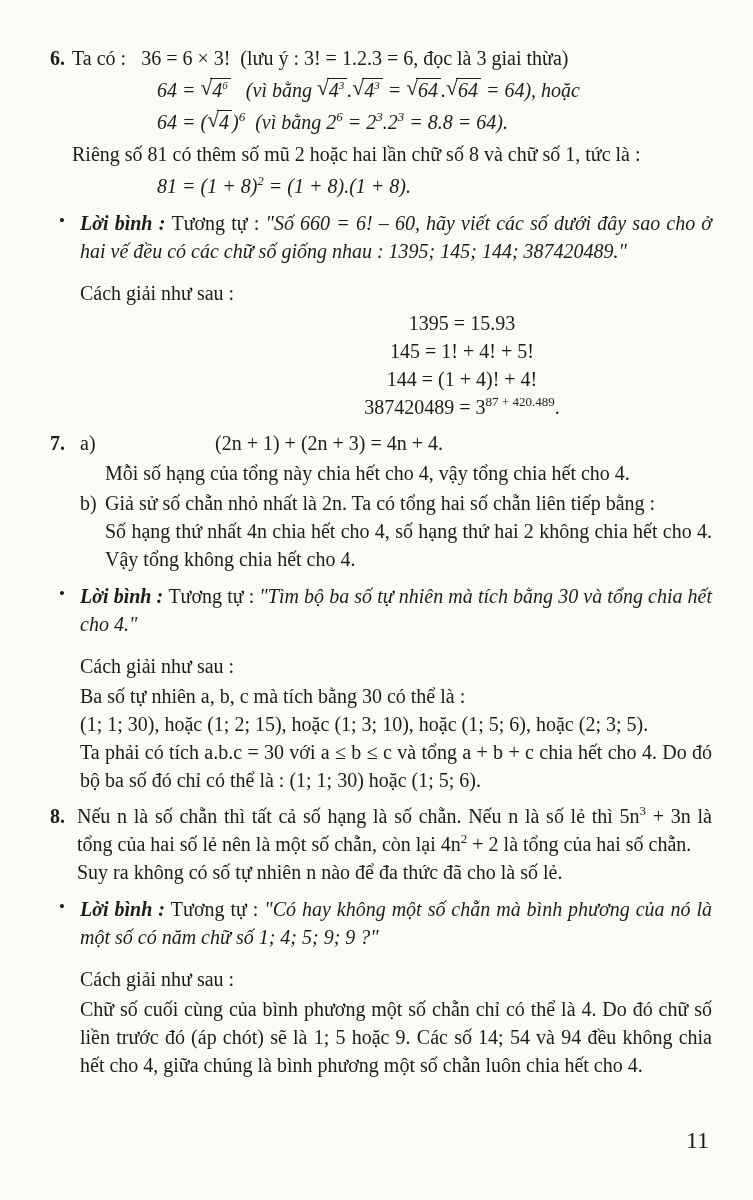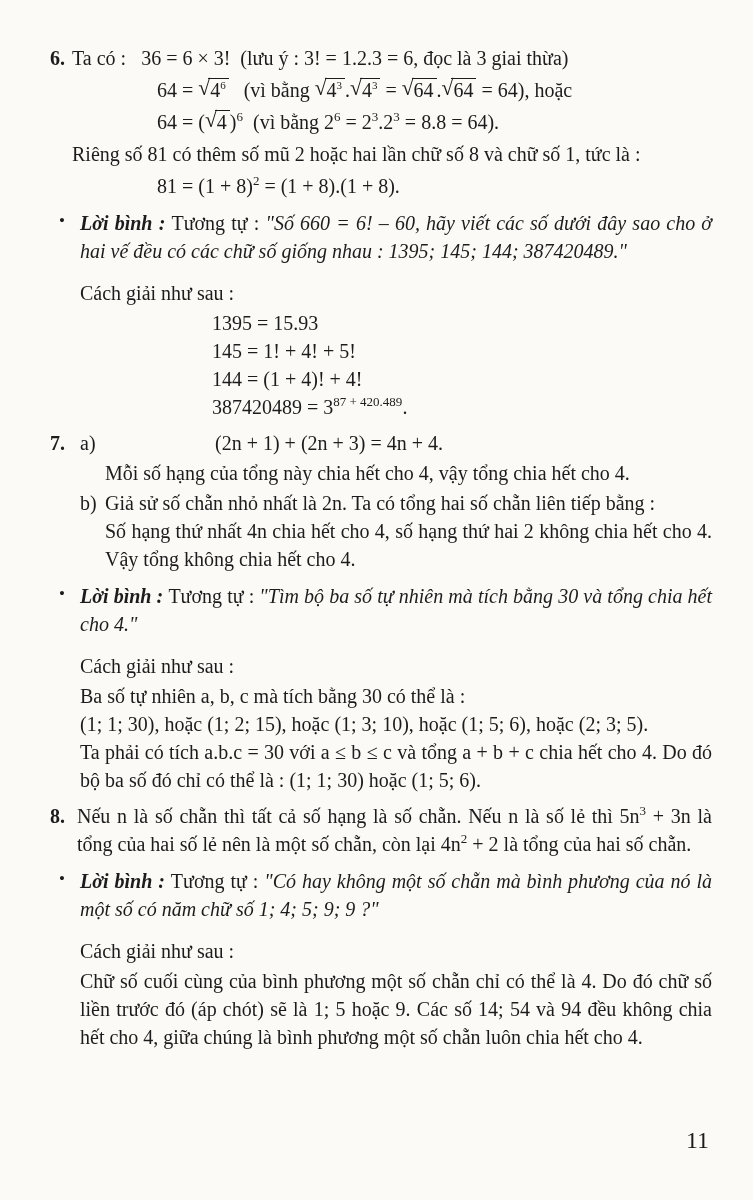--- a/index.html
+++ b/index.html
@@ -17,22 +17,22 @@
     overflow:hidden;
   }
   p{margin:0;}
   .line{margin:0;}
   .just{text-align:justify;}
   .item{position:relative;margin-top:8px;}
   .item:first-child{margin-top:0;}
   .marker{position:absolute;left:0;top:0;font-weight:700;}
   .ib6{margin-left:22px;}
   .ib8{margin-left:27px;}
-  .f6{margin:4px 0 4px 85px;}
-  .flb{margin:0 0 0 132px;}
+  .f6{margin:4px 0 4px 85px;font-style:italic;}
+  .flb{margin:0 0 0 132px;text-align:center;}
   .f7{margin:2px 0 2px 110px;}
   .lb{position:relative;margin-top:9px;}
   .bullet{position:absolute;left:9px;top:-2px;font-size:17px;}
   .lbody{margin-left:30px;}
   .lbl{font-weight:700;font-style:italic;}
   .it{font-style:italic;}
   .sub{position:relative;margin-top:2px;}
   .smark{position:absolute;left:30px;top:0;}
   .sbody{margin-left:55px;}
   sup{font-size:13px;line-height:0;vertical-align:super;}
@@ -97,20 +97,21 @@
       <p class="line">Ba số tự nhiên a, b, c mà tích bằng 30 có thể là :</p>
       <p class="line">(1; 1; 30), hoặc (1; 2; 15), hoặc (1; 3; 10), hoặc (1; 5; 6), hoặc (2; 3; 5).</p>
       <p class="line just">Ta phải có tích a.b.c = 30 với a ≤ b ≤ c và tổng a + b + c chia hết cho 4. Do đó bộ ba số đó chỉ có thể là : (1; 1; 30) hoặc (1; 5; 6).</p>
     </div>
   </section>
 
   <section class="item">
     <span class="marker">8.</span>
     <div class="ib8">
       <p class="line just">Nếu n là số chẵn thì tất cả số hạng là số chẵn. Nếu n là số lẻ thì 5n<sup>3</sup> + 3n là tổng của hai số lẻ nên là một số chẵn, còn lại 4n<sup>2</sup> + 2 là tổng của hai số chẵn.</p>
+      <p class="line">Suy ra không có số tự nhiên n nào để đa thức đã cho là số lẻ.</p>
     </div>
   </section>
 
   <section class="lb">
     <span class="bullet">•</span>
     <div class="lbody">
       <p class="line just"><span class="lbl">Lời bình : </span><span>Tương tự : </span><span class="it">"Có hay không một số chẵn mà bình phương của nó là một số có năm chữ số 1; 4; 5; 9; 9 ?"</span></p>
       <p class="line cach">Cách giải như sau :</p>
       <p class="line just">Chữ số cuối cùng của bình phương một số chẵn chỉ có thể là 4. Do đó chữ số liền trước đó (áp chót) sẽ là 1; 5 hoặc 9. Các số 14; 54 và 94 đều không chia hết cho 4, giữa chúng là bình phương một số chẵn luôn chia hết cho 4.</p>
     </div>

